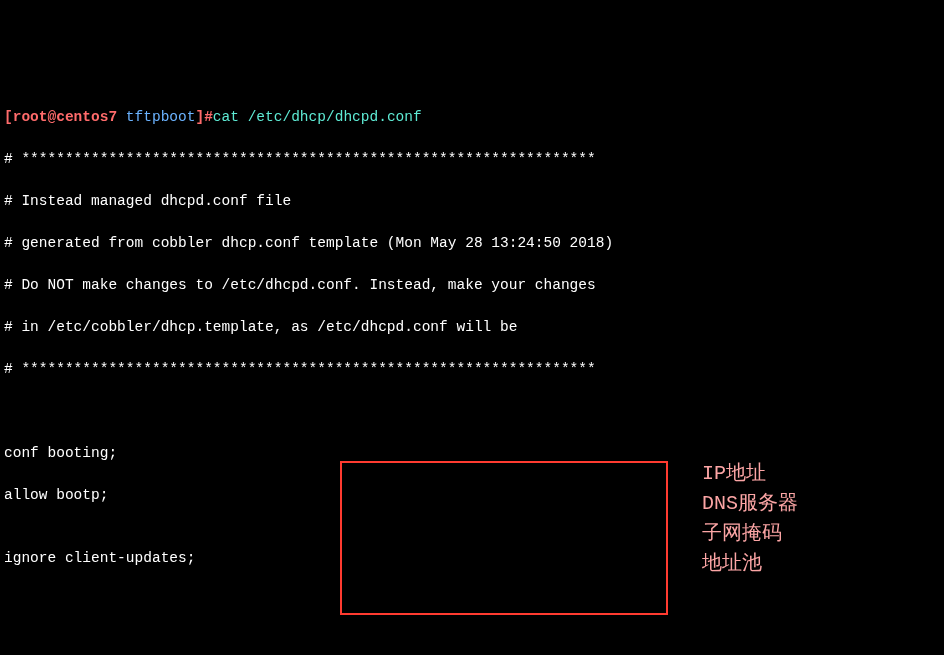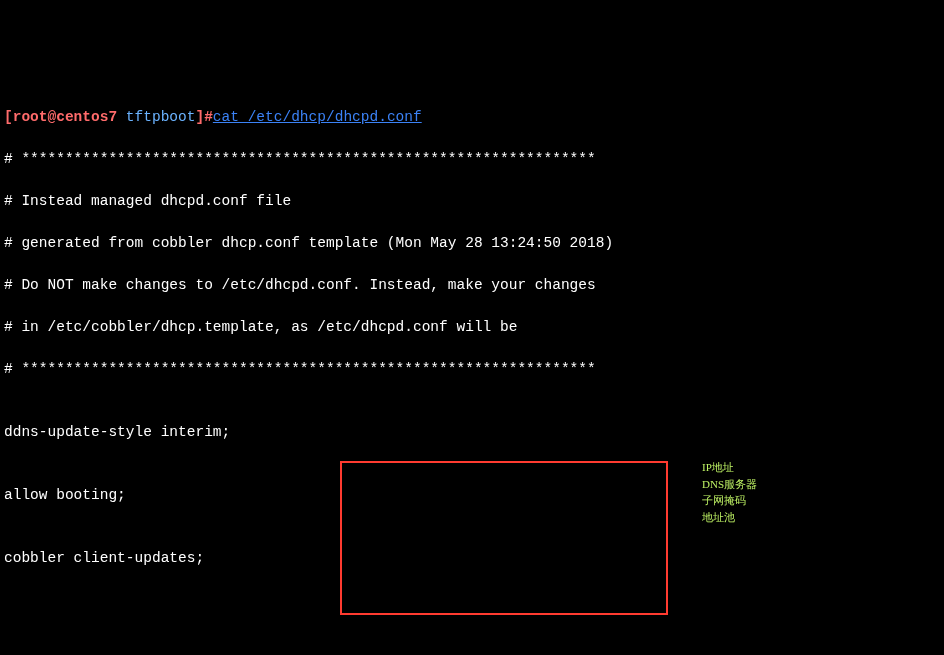--- a/index.html
+++ b/index.html
@@ -12,55 +12,55 @@
     line-height: 1.45;
     width: 944px;
     height: 655px;
     overflow: hidden;
     white-space: pre;
     position: relative;
   }
   .line { white-space: pre; }
   .prompt-bracket { color: #ff6b6b; font-weight: bold; }
   .prompt-path { color: #6bb3ff; font-weight: normal; }
-  .cmd { color: #3b82f6; text-decoration: underline; }
+  .cmd { color: #5eead4; }
   .plain { color: #fff; }
   .highlight-box {
     position: absolute;
     border: 2px solid #ff3b30;
     pointer-events: none;
   }
   .annotation {
     position: absolute;
-    color: #bef264;
-    font-family: Liberation Serif, serif;
-    font-size: 11px;
+    color: #fca5a5;
+    font-family: Liberation Mono, monospace;
+    font-size: 20px;
     line-height: 1.5;
     white-space: normal;
   }
 </style>
 </head>
 <body>
 
 
 
 <div>
 <div class="line"><span class="prompt-bracket">[</span><span class="prompt-bracket">root@centos7</span><span class="prompt-path"> </span><span class="prompt-path">tftpboot</span><span class="prompt-bracket">]#</span><span class="cmd">cat /etc/dhcp/dhcpd.conf</span></div>
 <div class="line plain"># ******************************************************************</div>
 <div class="line plain"># Instead managed dhcpd.conf file</div>
 <div class="line plain"># generated from cobbler dhcp.conf template (Mon May 28 13:24:50 2018)</div>
 <div class="line plain"># Do NOT make changes to /etc/dhcpd.conf. Instead, make your changes</div>
 <div class="line plain"># in /etc/cobbler/dhcp.template, as /etc/dhcpd.conf will be</div>
 <div class="line plain"># ******************************************************************</div>
 <div class="line plain"></div>
-<div class="line plain">ddns-update-style interim;</div>
 <div class="line plain"></div>
-<div class="line plain">allow booting;</div>
+<div class="line plain">conf booting;</div>
+<div class="line plain">allow bootp;</div>
 <div class="line plain"></div>
-<div class="line plain">cobbler client-updates;</div>
+<div class="line plain">ignore client-updates;</div>
 
 <div class="line plain"></div>
 
 <div class="line plain"></div>
 
 
 
 
 
 

